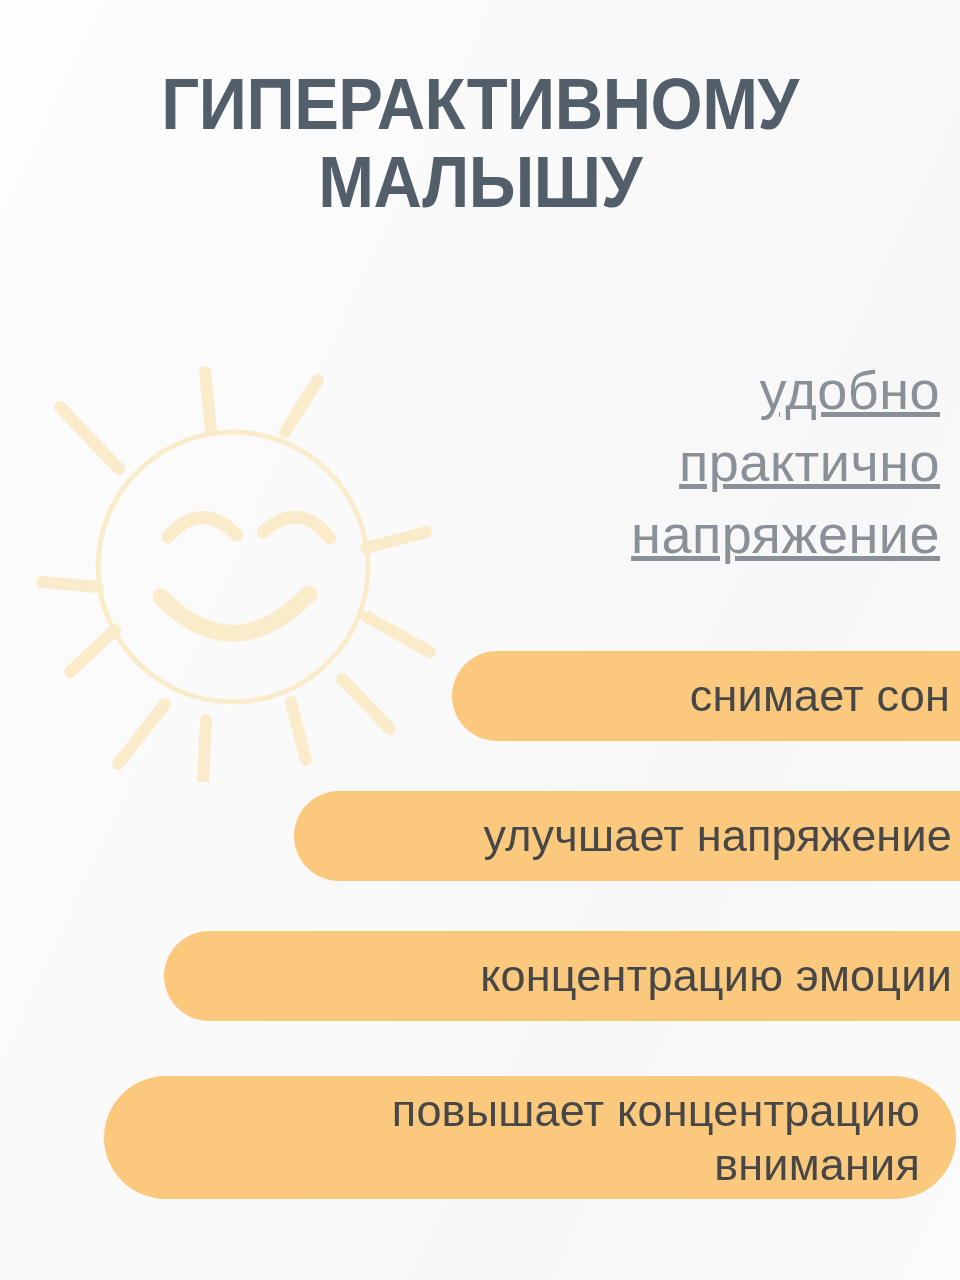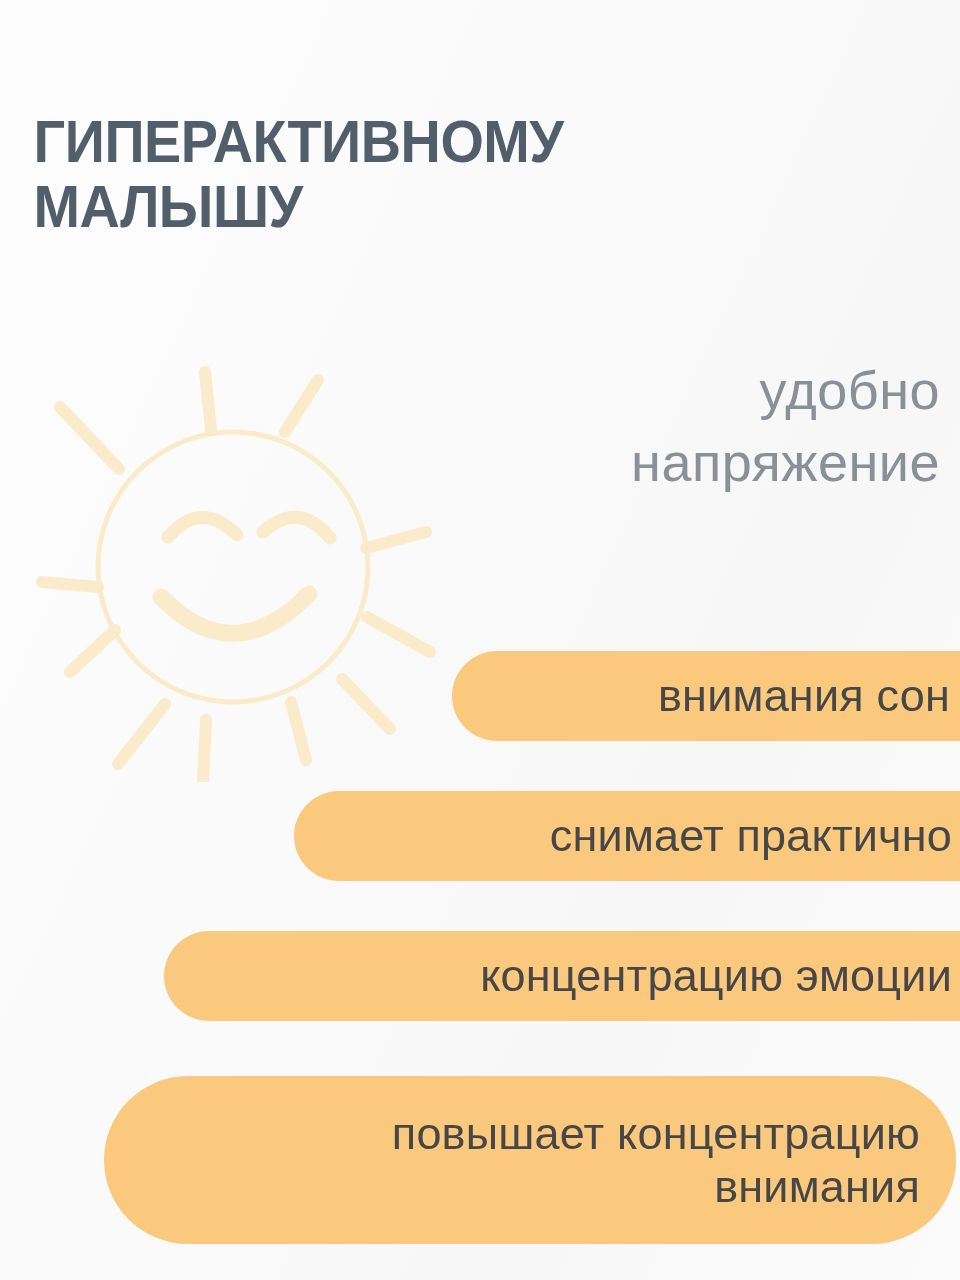--- a/index.html
+++ b/index.html
@@ -26,46 +26,47 @@
       linear-gradient(115deg, #fdfdfd 0%, #fafafa 38%, #f7f7f8 70%, #fbfbfb 100%);
     overflow: hidden;
   }
 
   
   .headline {
     position: absolute;
     left: 0;
     right: 0;
     top: 66px;
+    text-align: center;
     color: #525f6b;
     font-weight: 700;
-    font-size: 60px;
+    font-size: 72px;
     line-height: 1.08;
     letter-spacing: -0.5px;
     white-space: nowrap;
-    margin-top: 44px;
   }
   .headline .line {
     display: block;
     transform: scaleX(0.93);
     transform-origin: center;
   }
 
   
   .subtitle {
     position: absolute;
     right: 20px;
     top: 355px;
     width: 520px;
     text-align: right;
     color: #8a9097;
     font-weight: 500;
     font-size: 54px;
     line-height: 1.33;
     letter-spacing: 0.5px;
+    text-decoration: underline;
   }
   .subtitle .sline { display: block; }
 
   
   .sun-illustration {
     position: absolute;
     left: 18px;
     top: 352px;
     width: 430px;
     height: 430px;
@@ -93,38 +94,39 @@
   
   .pill.bleed {
     border-top-right-radius: 0;
     border-bottom-right-radius: 0;
   }
 
   .pill-1 { left: 452px; top: 651px;  width: 540px; height: 90px;  }
   .pill-2 { left: 294px; top: 791px;  width: 700px; height: 90px;  }
   .pill-3 { left: 164px; top: 931px;  width: 830px; height: 90px;  }
   .pill-4 {
-    left: 104px; top: 1076px; width: 852px; height: 168px;
+    left: 104px; top: 1076px; width: 852px; height: 123px;
     padding-right: 36px;
     border-radius: 84px;
   }
   .pill-4 .pill-text { display: block; }
 </style>
 </head>
 <body>
 
 <div class="page">
 
   <h1 class="headline">
     <span class="line">ГИПЕРАКТИВНОМУ</span>
     <span class="line">МАЛЫШУ</span>
   </h1>
 
   <div class="subtitle">
     <span class="sline">удобно</span>
+    <span class="sline">практично</span>
     <span class="sline">напряжение</span>
   </div>
 
   <div class="sun-illustration">
     <svg viewBox="0 0 430 430" xmlns="http://www.w3.org/2000/svg" fill="none" stroke="#faebcb" stroke-linecap="round" stroke-linejoin="round">
 
       <circle cx="215" cy="215" r="135" stroke-width="5"></circle>
 
       <path d="M150 185 q33 -38 69 -2" stroke-width="13"></path>
       <path d="M245 180 q36 -32 67 6" stroke-width="13"></path>
@@ -152,25 +154,25 @@
         <path d="M100 412 l47 -60"></path>
 
         <path d="M185 430 l3 -62"></path>
 
         <path d="M288 408 l-15 -58"></path>
       </g>
     </svg>
   </div>
 
   <div class="pill pill-1 bleed">
-    <span class="pill-text">внимания сон</span>
+    <span class="pill-text">снимает сон</span>
   </div>
 
   <div class="pill pill-2 bleed">
-    <span class="pill-text">снимает практично</span>
+    <span class="pill-text">улучшает напряжение</span>
   </div>
 
   <div class="pill pill-3 bleed">
     <span class="pill-text">концентрацию эмоции</span>
   </div>
 
   <div class="pill pill-4">
     <div>
       <span class="pill-text">повышает концентрацию</span>
       <span class="pill-text">внимания</span>

